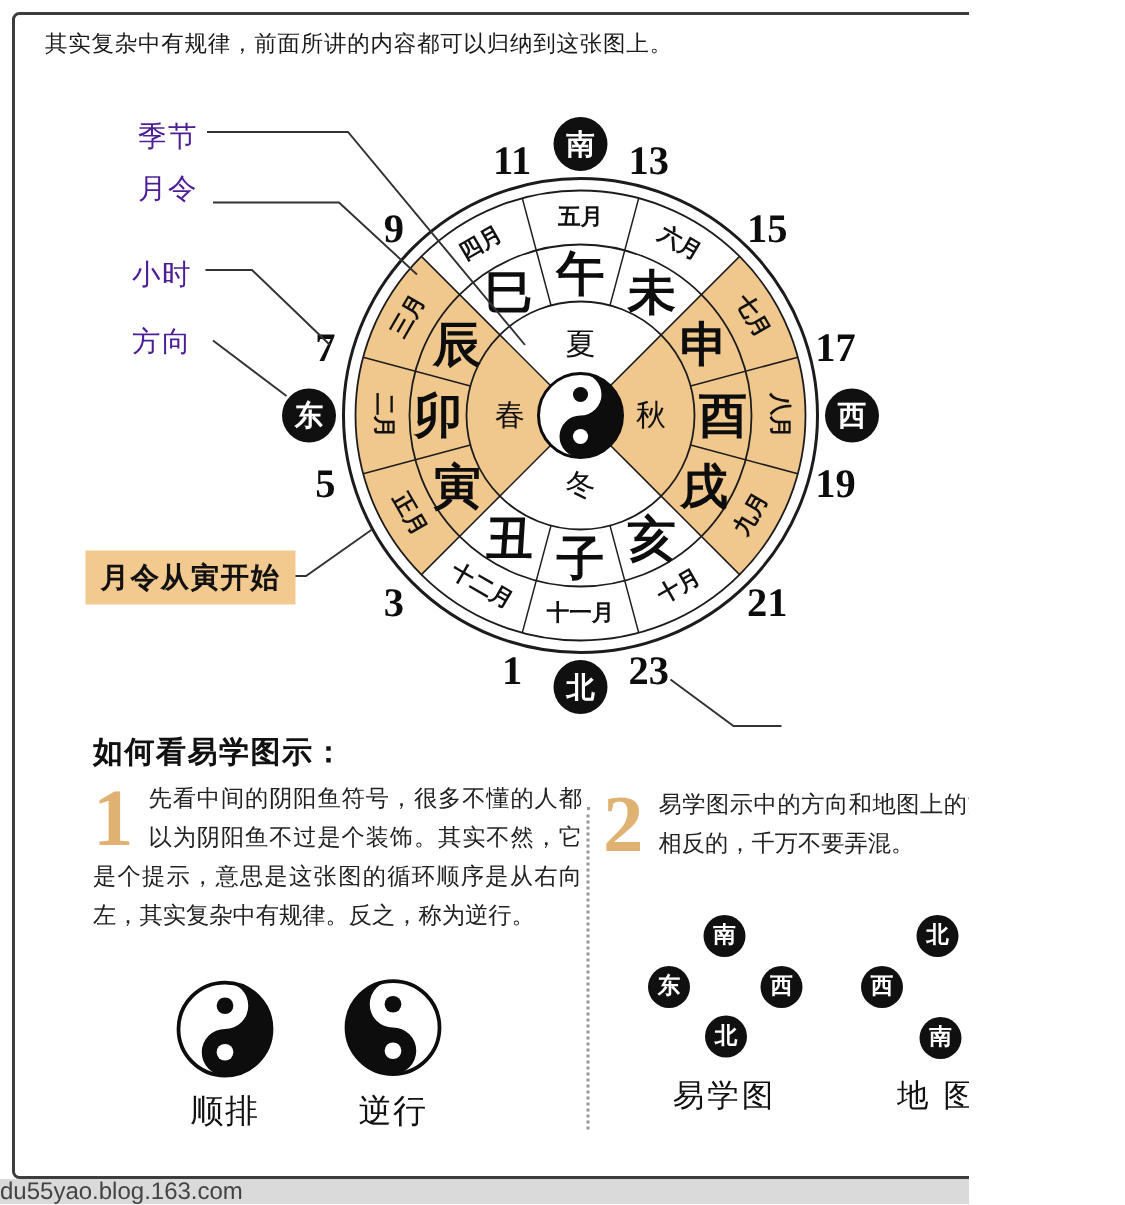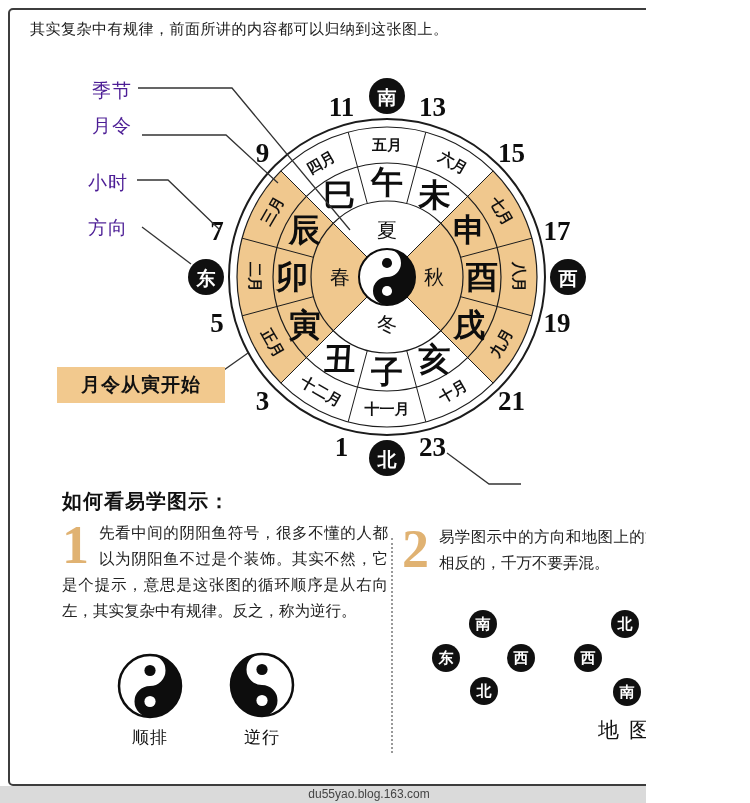--- a/index.html
+++ b/index.html
@@ -4,34 +4,34 @@
 <style>
   html,body{margin:0;padding:0;background:#fff;}
   .page{position:relative;width:646px;height:803px;background:#fff;overflow:hidden;
         font-family:"Liberation Sans","DejaVu Sans",sans-serif;color:#111;}
   .frame{position:absolute;left:8px;top:8px;width:729px;height:774px;
          border:2px solid #3d3d3d;border-radius:5px;}
   .intro{position:absolute;left:30px;top:20px;font-size:15px;letter-spacing:.5px;color:#1a1a1a;}
   #wheel-svg{position:absolute;left:0;top:0;pointer-events:none;}
   .side-label{position:absolute;font-size:19px;color:#4c1d95;letter-spacing:1px;}
   .callout-box{position:absolute;background:#f2c98e;font-size:19px;font-weight:bold;
-               letter-spacing:1px;padding:5px 24px;color:#111;}
+               letter-spacing:1px;padding:5px 10px;color:#111;}
   .guide-heading{position:absolute;left:62px;top:488px;font-size:20px;font-weight:bold;letter-spacing:1px;font-family:Liberation Mono, monospace;}
   .guide-col{position:absolute;font-size:15.5px;line-height:26px;text-align:justify;color:#222;}
   .big-num{float:left;font-family:"Liberation Serif","DejaVu Serif",serif;font-weight:bold;
            font-size:54px;line-height:46px;color:#e0b272;margin:2px 10px 0 0;}
   .v-divider{position:absolute;left:391px;top:538px;height:215px;width:0;border-left:2px dotted #999;}
-  .taiji-label{position:absolute;width:80px;text-align:center;font-size:17px;letter-spacing:1px;}
+  .taiji-label{position:absolute;width:80px;text-align:center;font-size:22px;letter-spacing:1px;}
   .minimap{position:absolute;width:146px;height:140px;}
   .mini-dot{position:absolute;width:28px;height:28px;border-radius:50%;background:#101010;
             color:#fff;font-size:15px;font-weight:bold;text-align:center;line-height:28px;}
   .minimap-title{position:absolute;left:0;width:146px;text-align:center;top:108px;
                  font-size:21px;letter-spacing:2px;}
   .footer-bar{position:absolute;left:0;top:786px;width:750px;height:17px;background:#dadada;}
-  .footer-bar span{display:block;text-align:center;padding-right:12px;font-size:12px;
+  .footer-bar span{display:block;text-align:left;padding-right:12px;font-size:16px;
                    line-height:17px;color:#444;}
 </style>
 </head>
 <body>
 
 <div class="page">
   <div class="frame"></div>
 
   <div class="intro">其实复杂中有规律，前面所讲的内容都可以归纳到这张图上。</div>
 
@@ -154,20 +154,21 @@
   </div>
 
   <div class="taiji-label" style="left:110px;top:726px">顺排</div>
   <div class="taiji-label" style="left:222px;top:726px">逆行</div>
 
   <div class="minimap" style="left:410px;top:608px">
     <span class="mini-dot" style="left:59px;top:2px">南</span>
     <span class="mini-dot" style="left:22px;top:36px">东</span>
     <span class="mini-dot" style="left:97px;top:36px">西</span>
     <span class="mini-dot" style="left:60px;top:69px">北</span>
+    <div class="minimap-title">易学图</div>
   </div>
 
   <div class="minimap" style="left:552px;top:608px">
     <span class="mini-dot" style="left:59px;top:2px">北</span>
     <span class="mini-dot" style="left:22px;top:36px">西</span>
     <span class="mini-dot" style="left:96px;top:36px">东</span>
     <span class="mini-dot" style="left:61px;top:70px">南</span>
     <div class="minimap-title">地 图</div>
   </div>
 

